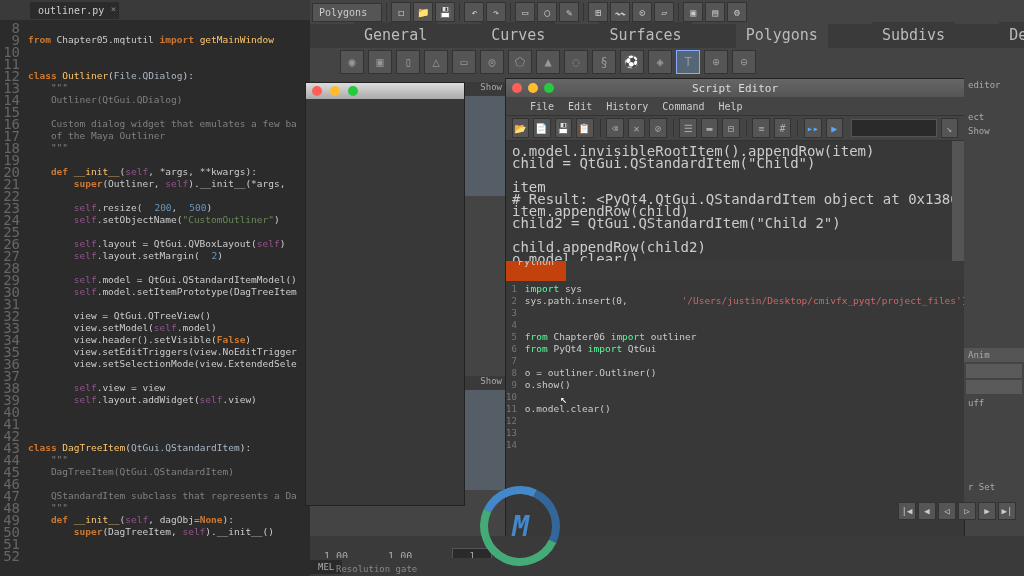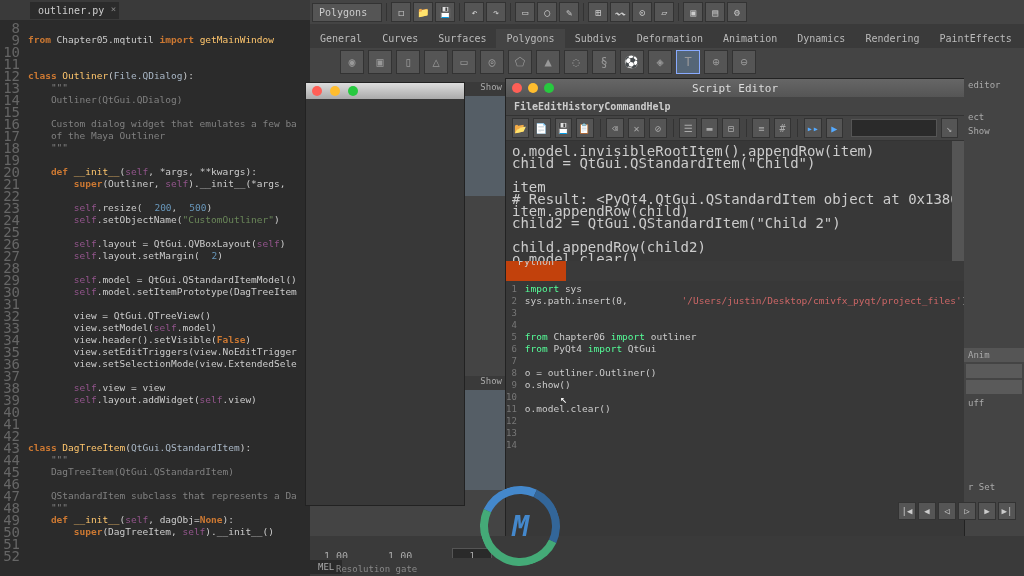--- a/index.html
+++ b/index.html
@@ -23,21 +23,21 @@
 .prm { color: #a9b7c6; }
 
 
 .maya-top { position: absolute; left: 310px; top: 0; right: 0; height: 24px; background: #444; display: flex; align-items: center; gap: 2px; padding: 2px; }
 .dropdown { background: #555; padding: 3px 14px 3px 6px; font-size: 10px; color: #ccc; position: relative; border: 1px solid #333; }
 .tool-btn { width: 20px; height: 20px; background: #555; border: 1px solid #333; display: inline-flex; align-items: center; justify-content: center; font-size: 10px; }
 .sep { width: 1px; height: 18px; background: #333; margin: 0 2px; }
 
 
 .maya-tabs { position: absolute; left: 310px; top: 24px; right: 0; height: 24px; background: #3a3a3a; display: flex; align-items: flex-end; }
-.maya-tab { padding: 4px 10px; font-size: 10px; color: #bbb; background: #3a3a3a; }
+.maya-tab { padding: 4px 10px; font-size: 15px; color: #bbb; background: #3a3a3a; margin-left: 44px; }
 .maya-tab.active { background: #444; }
 
 
 .maya-shelf { position: absolute; left: 310px; top: 48px; right: 0; height: 28px; background: #444; display: flex; gap: 4px; padding: 2px 30px; align-items: center; }
 .shelf-btn { width: 24px; height: 24px; background: #555; border: 1px solid #333; display: flex; align-items: center; justify-content: center; font-size: 12px; color: #999; }
 .shelf-btn.active { border: 1px solid #8af; background: #567; }
 
 
 .outliner-win { position: absolute; left: 305px; top: 82px; width: 160px; height: 424px; background: #383838; border: 1px solid #222; }
 .outliner-title { height: 16px; background: linear-gradient(#ddd,#aaa); display: flex; align-items: center; gap: 8px; padding-left: 6px; }
@@ -48,21 +48,21 @@
 
 
 .panel-strip { position: absolute; left: 465px; top: 82px; width: 40px; height: 360px; background: #444; }
 .panel-header { height: 14px; background: #3a3a3a; font-size: 9px; color: #aaa; text-align: right; padding-right: 3px; }
 .panel-body { background: #678; height: 100px; opacity: 0.5; }
 
 
 .script-editor { position: absolute; left: 505px; top: 78px; width: 460px; height: 480px; background: #444; border: 1px solid #222; }
 .se-title { height: 18px; background: linear-gradient(#666,#555); display: flex; align-items: center; justify-content: center; font-size: 11px; color: #ddd; position: relative; }
 .se-title .tl { position: absolute; left: 6px; display: flex; gap: 6px; }
-.se-menu { height: 18px; background: #444; display: flex; align-items: center; padding-left: 8px; font-size: 10px; color: #ccc; font-weight: bold; }
+.se-menu { height: 18px; background: #444; display: flex; align-items: center; gap: 14px; padding-left: 24px; font-size: 10px; color: #ccc; }
 .se-toolbar { height: 26px; background: #444; border-bottom: 1px solid #333; border-top: 1px solid #333; display: flex; align-items: center; gap: 4px; padding: 2px 6px; }
 .se-tbtn { width: 20px; height: 20px; background: #555; border: 1px solid #333; display: flex; align-items: center; justify-content: center; font-size: 10px; color: #aaa; }
 .se-history { height: 120px; background: #383838; font-size: 14px; line-height: 12px; padding: 4px 6px; overflow: hidden; white-space: pre; color: #ccc; position: relative; }
 .se-history .scroll { position: absolute; right: 0; top: 0; width: 12px; height: 100%; background: #555; }
 .se-tabbar { height: 20px; background: #3a3a3a; display: flex; align-items: flex-end; }
 .se-tab { padding: 14px 12px; background: #c2410c; font-size: 10px; color: #ccc; border-top: 1px solid #555; }
 .se-input { flex: 1; background: #383838; display: flex; height: 278px; }
 .se-gutter { width: 22px; text-align: right; padding-right: 4px; color: #777; font-size: 9px; line-height: 12px; padding-top: 2px; }
 .se-code { flex: 1; font-size: 9.5px; line-height: 12px; padding-top: 2px; padding-left: 4px; white-space: pre; color: #ccc; }
 .se-code .kw2 { color: #5f9; }

